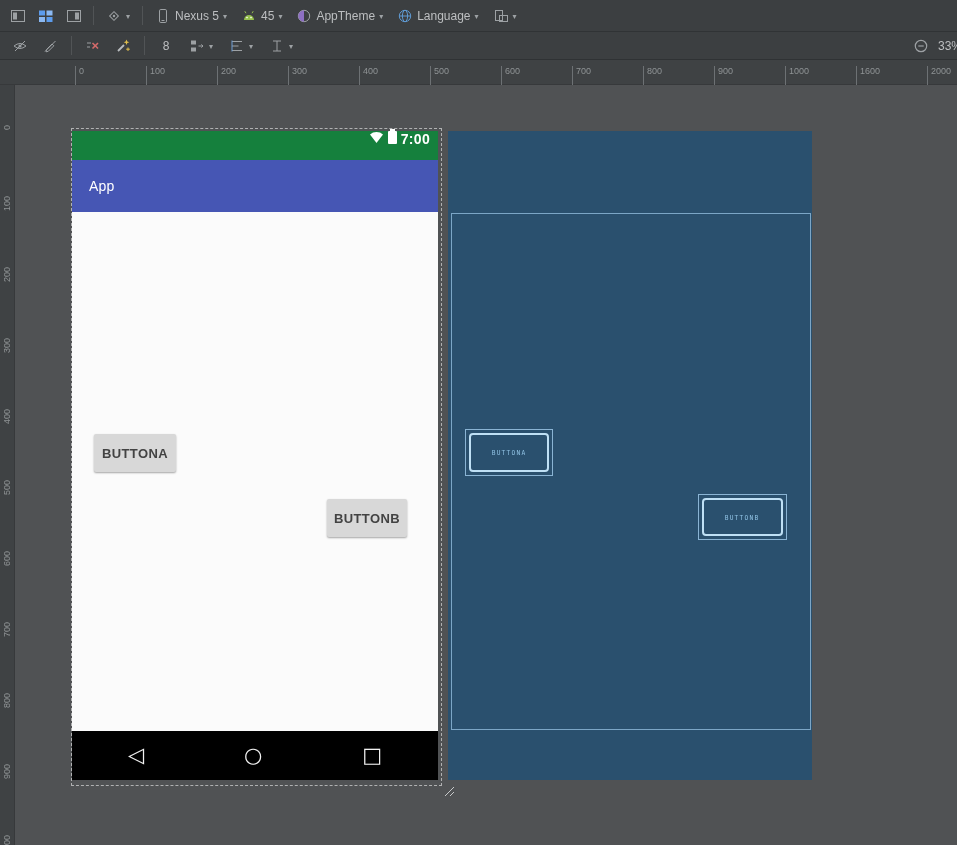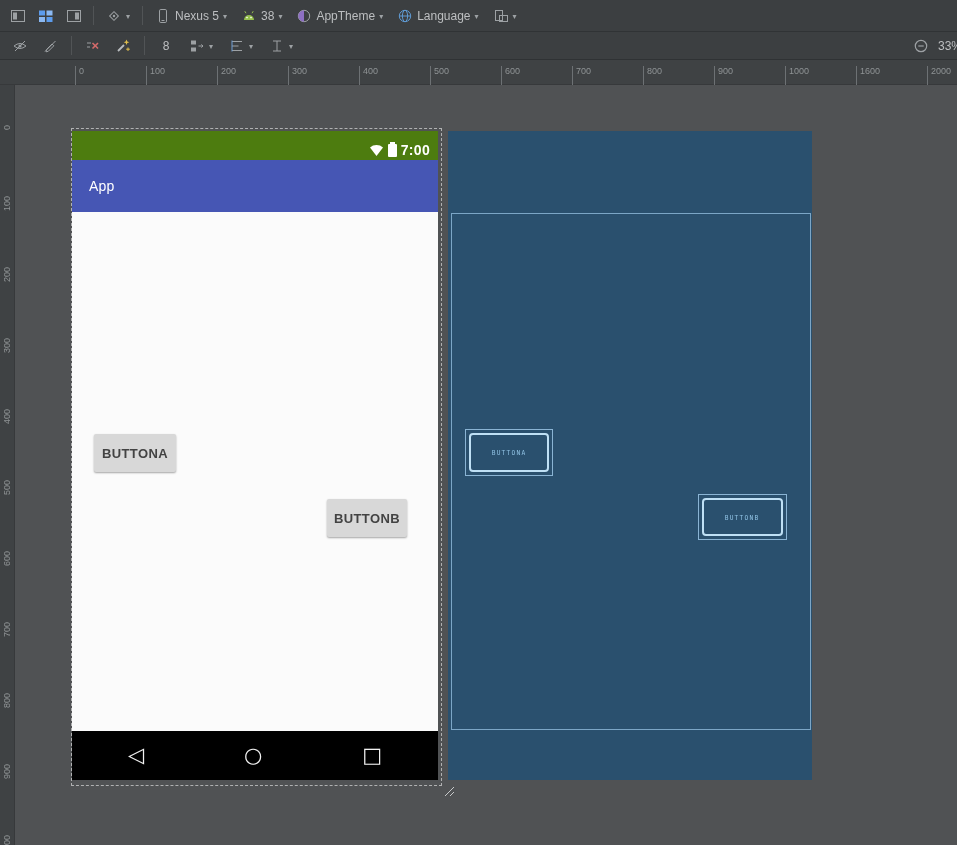--- a/index.html
+++ b/index.html
@@ -36,22 +36,22 @@
     font-size:9px; color:#8f9395; }
 
   
   .canvas-bg { position:absolute; left:15px; top:85px; width:942px; height:760px; background:#505254; }
 
   .sel-rect { position:absolute; left:71px; top:128px; width:371px; height:658px;
     border:1px dashed rgba(255,255,255,0.55); z-index:1; }
   .resize-handle { position:absolute; left:441px; top:783px; width:14px; height:14px; z-index:6; cursor:nwse-resize; }
 
   
-  .status-bar { position:absolute; left:72px; top:131px; width:366px; height:38px; background:#4d7c0f;
-    display:flex; align-items:center; justify-content:flex-end; gap:4px; padding-right:8px; z-index:3; }
+  .status-bar { position:absolute; left:72px; top:131px; width:366px; height:38px; background:#15803d;
+    display:flex; align-items:flex-start; justify-content:flex-end; gap:4px; padding-right:8px; z-index:3; }
   .status-time { color:#ffffff; font-size:14px; font-weight:700; letter-spacing:0.3px; }
   .battery { width:9px; height:13px; background:#ffffff; border-radius:1px; position:relative; }
   .battery::before { content:""; position:absolute; left:2px; top:-2px; width:5px; height:2px; background:#ffffff; }
   .action-bar { position:absolute; left:72px; top:160px; width:366px; height:52px; background:#4656b4;
     display:flex; align-items:center; padding-left:17px; z-index:3; }
   .action-title { color:#ffffff; font-size:14px; font-weight:400; letter-spacing:0.2px; }
   .screen-content { position:absolute; left:72px; top:212px; width:366px; height:519px; background:#fbfbfb; z-index:3; }
   .abtn { position:absolute; background:#d8d8d8; border:none; border-radius:2px;
     box-shadow:0 1px 2px rgba(0,0,0,0.35); font-family:"Liberation Sans",sans-serif;
     font-size:13px; font-weight:700; color:#434343; letter-spacing:0.4px;
@@ -133,21 +133,21 @@
     <div class="tb-btn chip">
       <span>
         <svg width="16" height="16">
             <path d="M3,12 a5,5 0 0 1 10,0 z" fill="#95bf4d"></path>
             <line x1="5" y1="5.2" x2="3.8" y2="3.2" stroke="#95bf4d"></line>
             <line x1="11" y1="5.2" x2="12.2" y2="3.2" stroke="#95bf4d"></line>
             <circle cx="6" cy="9.6" r="0.8" fill="#ffffff"></circle>
             <circle cx="10" cy="9.6" r="0.8" fill="#ffffff"></circle>
           </svg>
       </span>
-      <span class="lbl">38</span>
+      <span class="lbl">45</span>
       <span class="caret">▾</span>
     </div>
     <div class="tb-btn chip">
       <span>
         <svg width="16" height="16">
             <circle cx="8" cy="8" r="5.7" fill="none" stroke="#9da1a4"></circle>
             <path d="M8,2.3 a5.7,5.7 0 0 0 0,11.4 z" fill="#8d6fc2"></path>
           </svg>
       </span>
       <span class="lbl">AppTheme</span>

